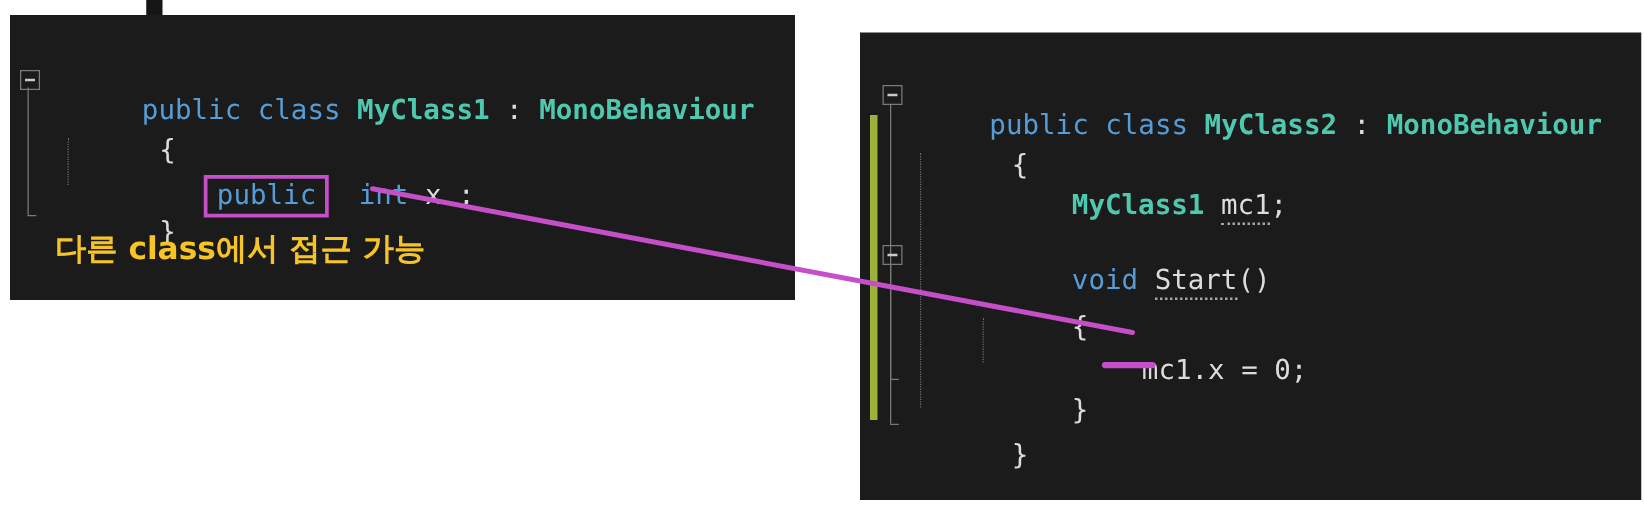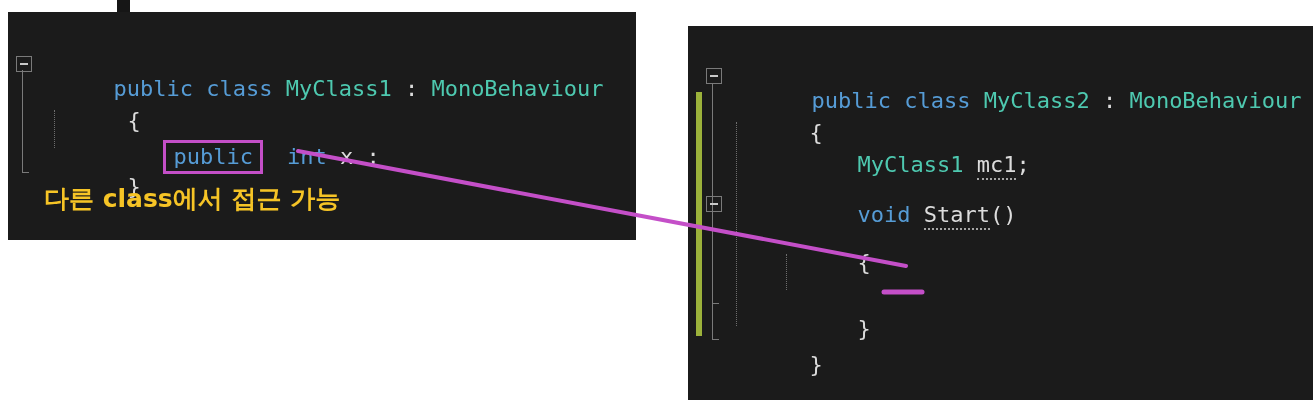--- a/index.html
+++ b/index.html
@@ -28,21 +28,21 @@
 
   .code-line {
     position: absolute;
     font-family: "DejaVu Sans Mono", "Liberation Mono", monospace;
     font-size: 22px;
     line-height: 26px;
     white-space: pre;
     color: var(--plain, #dcdcdc);
   }
   .kw   { color: var(--keyword, #569cd6); }
-  .type { color: var(--type, #4ec9b0); }
+  .type { color: var(--type, #4ec9b0); font-weight: bold; }
 
   .highlight-box {
     display: inline-block;
     border: 3px solid var(--highlight, #c44fc8);
     padding: 1px 7px;
     margin-right: 24px;
   }
   .dotted-underline {
     border-bottom: 2px dotted #a6a6a6;
     padding-bottom: 1px;
@@ -140,40 +140,43 @@
     <span class="fold-line" style="left:24px;top:57px;height:256px;"></span>
     <span class="fold-foot" style="left:24px;top:313px;"></span>
 
     <span class="fold-box" style="left:18px;top:170px;"></span>
     <span class="fold-line" style="left:24px;top:185px;height:92px;"></span>
     <span class="fold-foot" style="left:24px;top:277px;"></span>
 
     <span class="indent-guide" style="left:48px;top:96px;height:204px;"></span>
     <span class="indent-guide" style="left:98px;top:228px;height:36px;"></span>
 
-    <div class="code-line" style="left:44px;top:36px;">
+    <div class="code-line" style="left:24px;top:36px;">
       <span class="kw">public class </span><span class="type">MyClass2</span><span> : </span><span class="type">MonoBehaviour</span>
     </div>
 
     <div class="code-line" style="left:42px;top:68px;">
       <span>{</span>
     </div>
 
     <div class="code-line" style="left:90px;top:100px;text-align:right;">
       <span class="type">MyClass1 </span><span class="dotted-underline">mc1</span><span>;</span>
     </div>
 
-    <div class="code-line" style="left:90px;top:150px;text-align:right;">
+    <div class="code-line" style="left:90px;top:160px;text-align:right;">
       <span class="kw">void </span><span class="dotted-underline">Start</span><span>()</span>
     </div>
 
     <div class="code-line" style="left:90px;top:198px;">
       <span>{</span>
     </div>
 
+    <div class="code-line" style="left:146px;top:232px;">
+      <span>mc1.</span><span>x</span><span> = 0;</span>
+    </div>
 
     <div class="code-line" style="left:90px;top:264px;">
       <span>}</span>
     </div>
 
     <div class="code-line" style="left:42px;top:300px;">
       <span>}</span>
     </div>
   </section>
 

